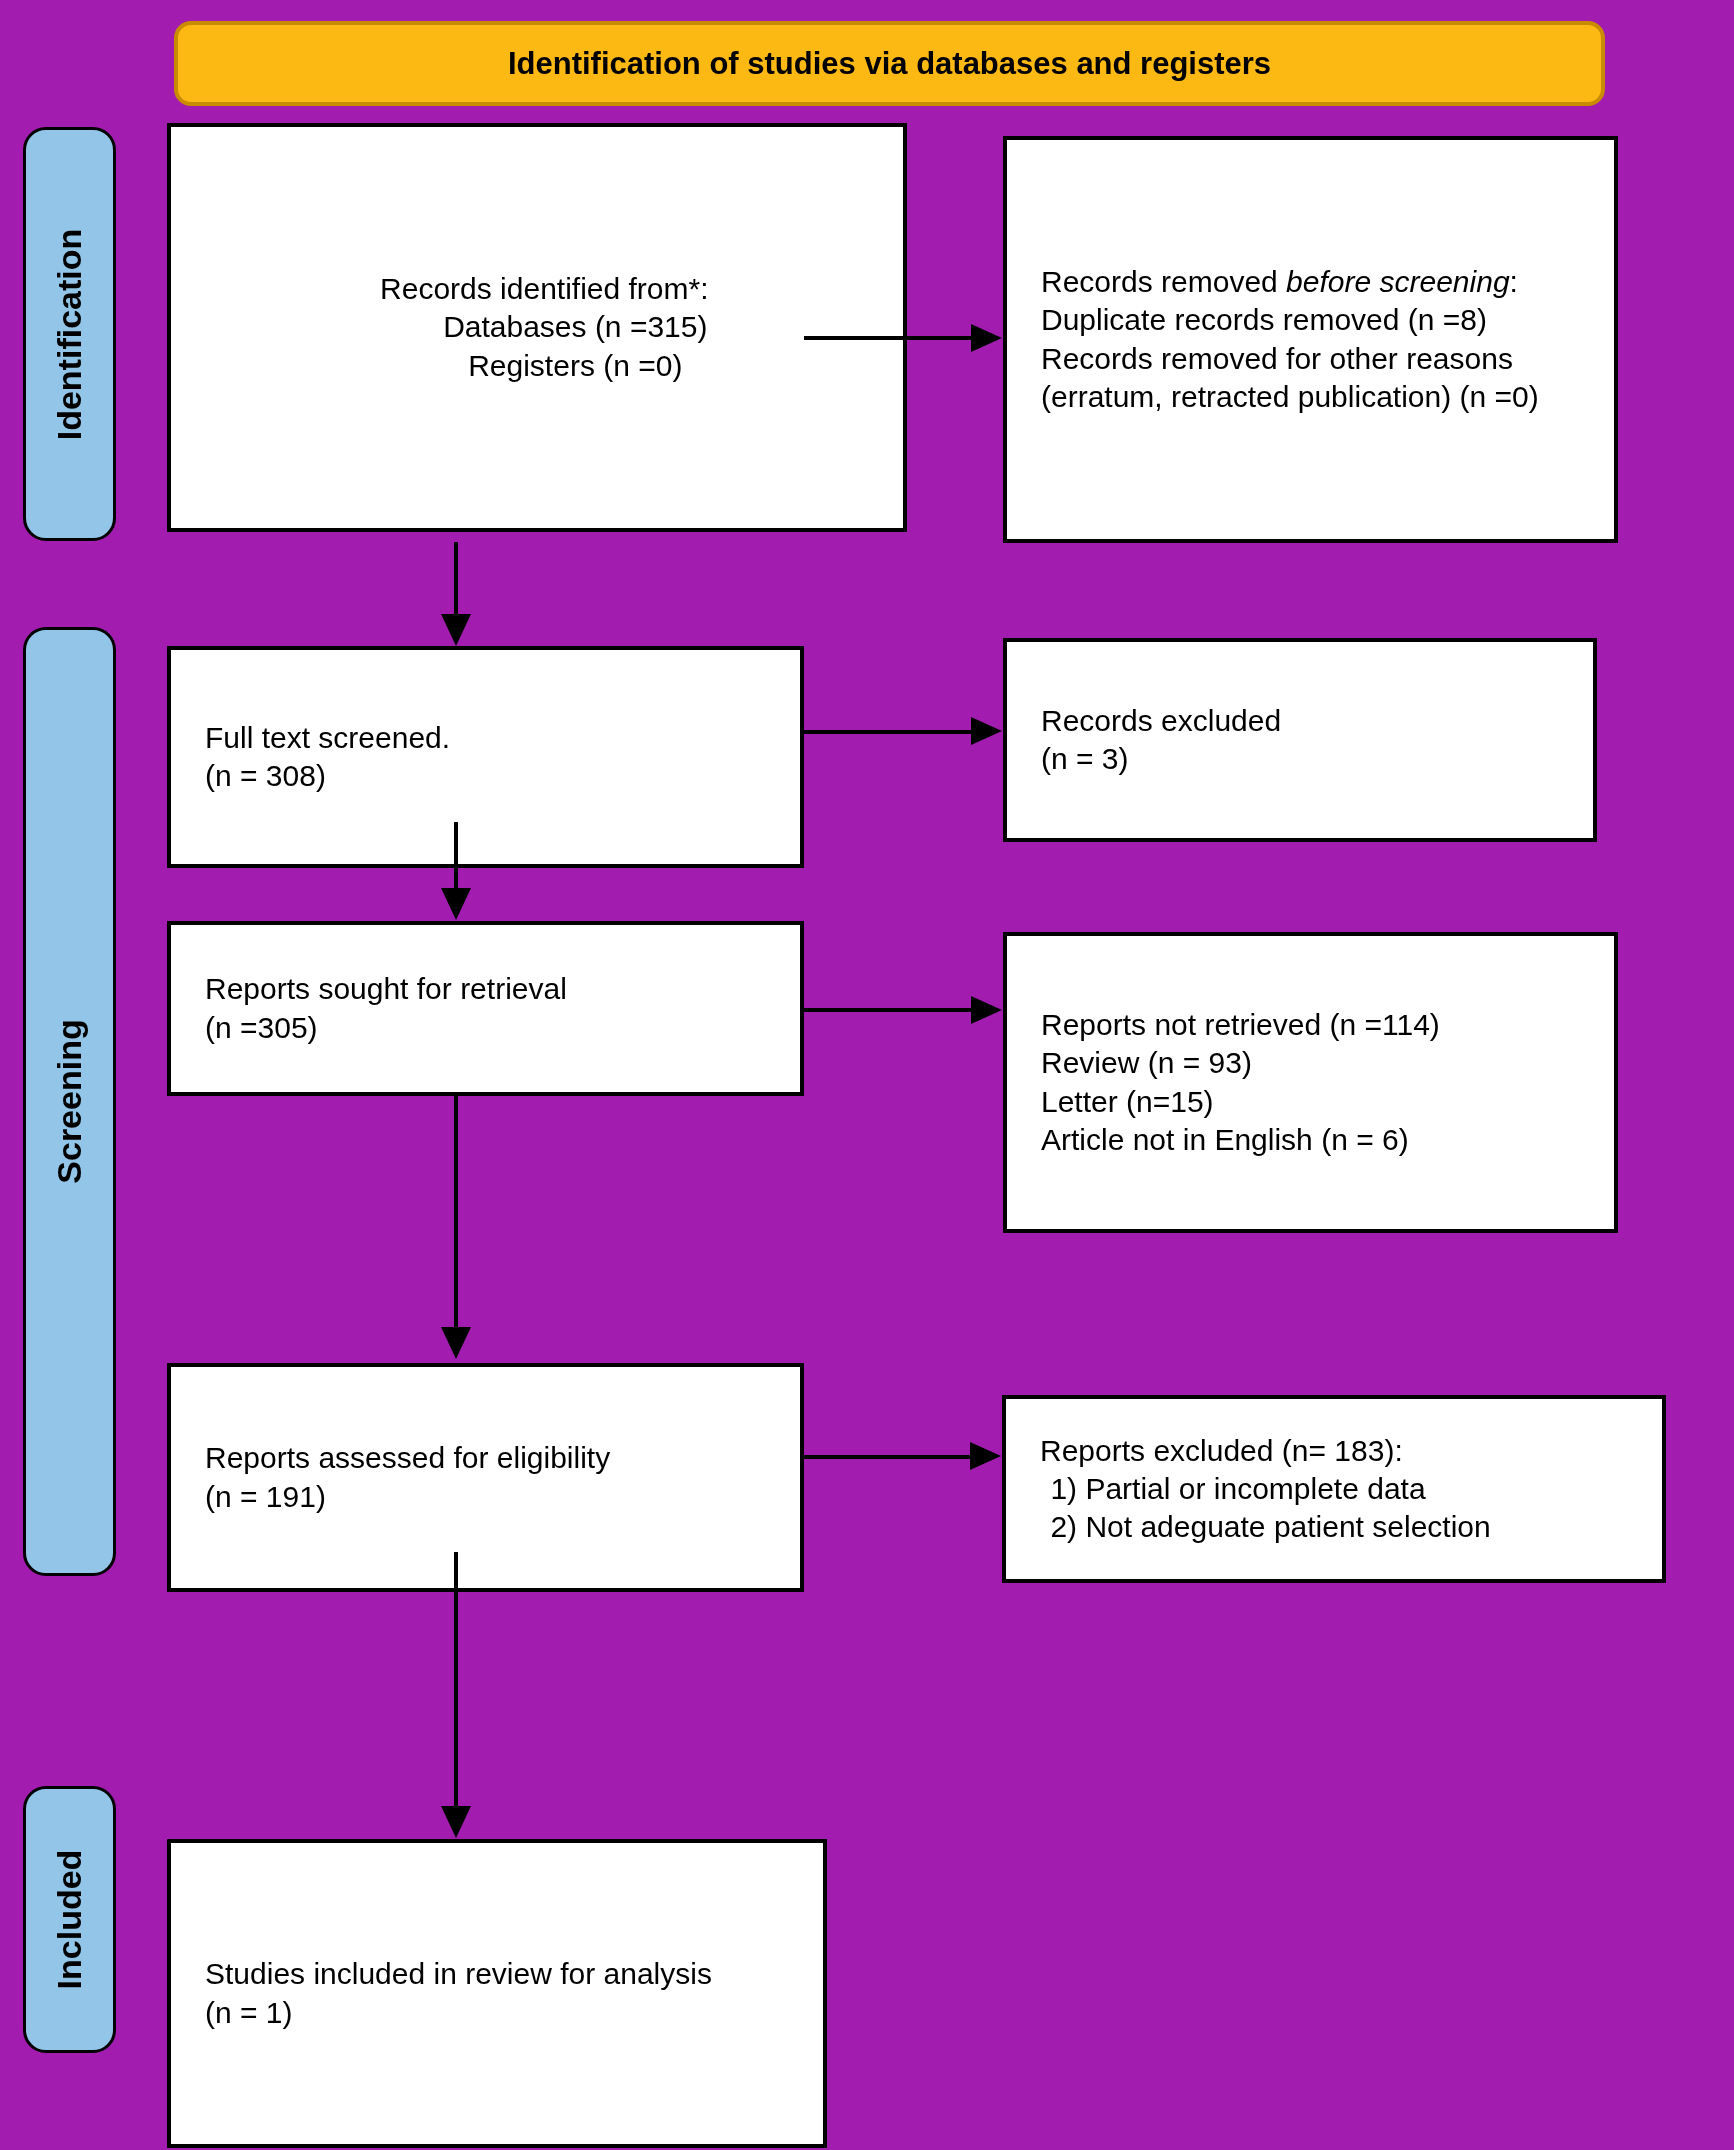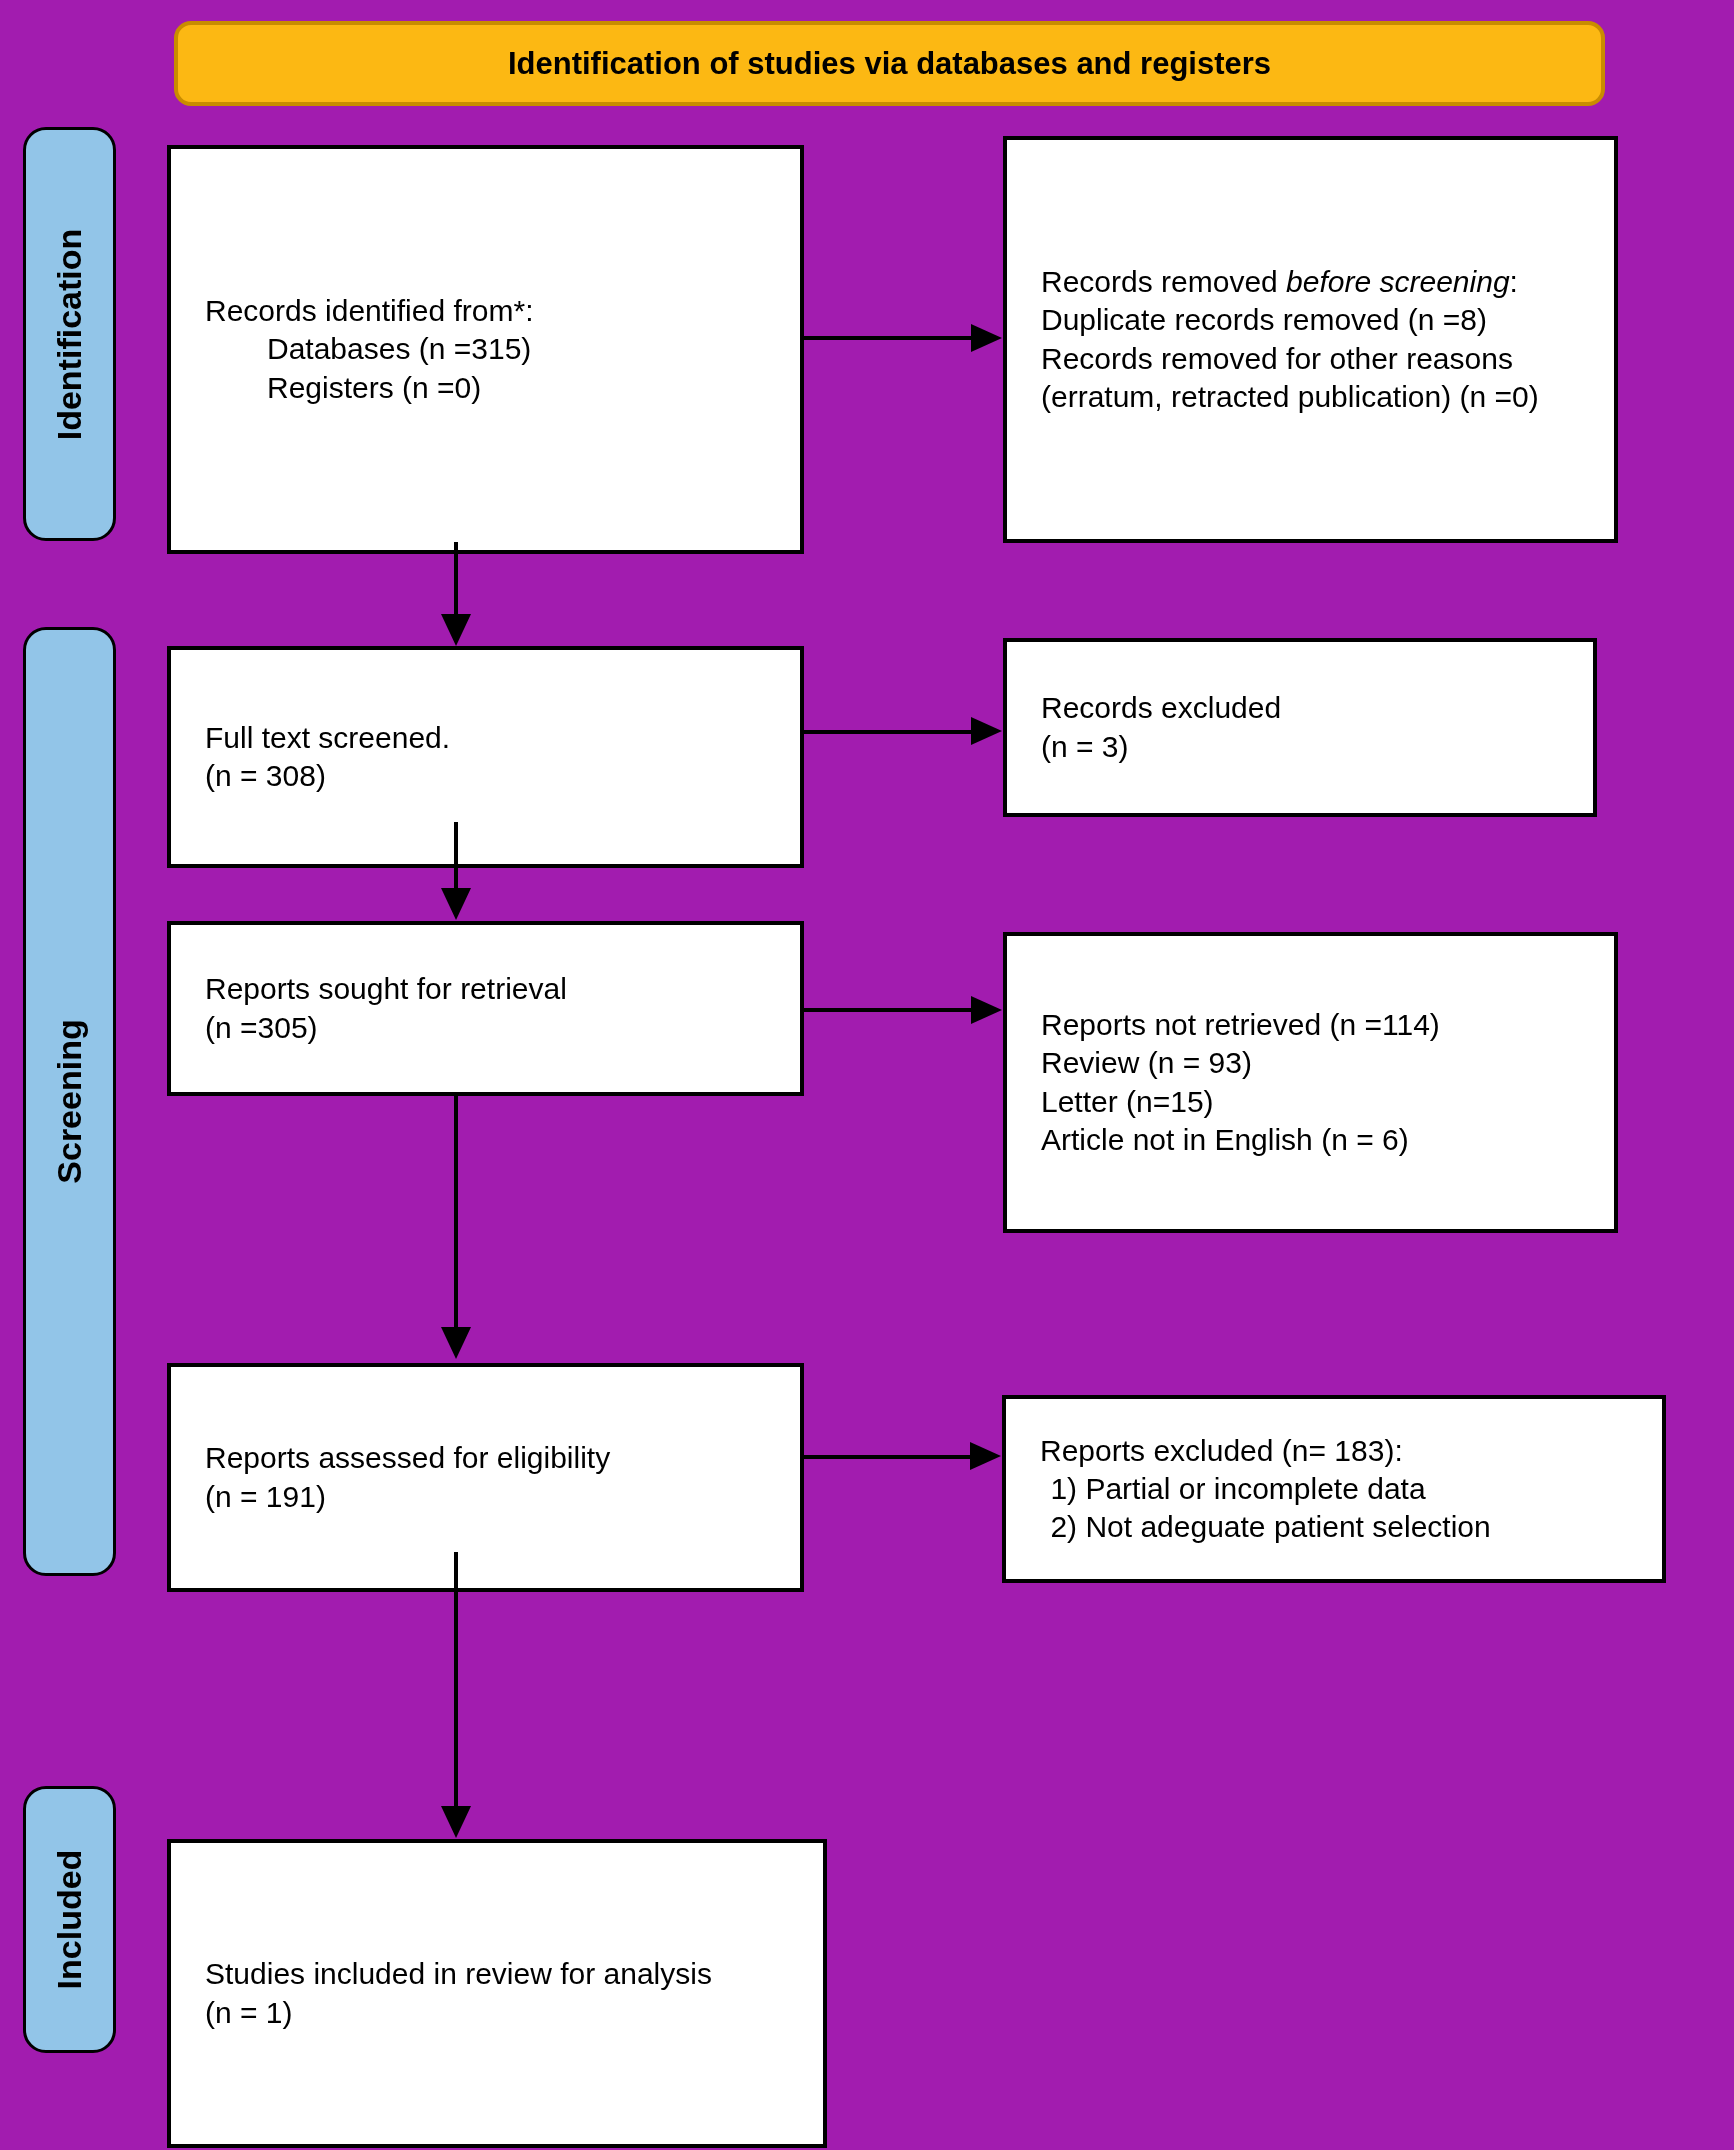--- a/index.html
+++ b/index.html
@@ -79,38 +79,38 @@
   <div class="stage-bar" style="top:127px; height:414px;">
     <span class="vtext">Identification</span>
   </div>
   <div class="stage-bar" style="top:627px; height:949px;">
     <span class="vtext">Screening</span>
   </div>
   <div class="stage-bar" style="top:1786px; height:267px;">
     <span class="vtext">Included</span>
   </div>
 
-  <div class="box" style="left:167px; top:145px; width:637px; height:409px;">
+  <div class="box" style="left:167px; top:123px; width:740px; height:409px;text-align:center;">
     <div class="line">Records identified from*:</div>
     <div class="line indent">Databases (n =315)</div>
     <div class="line indent">Registers (n =0)</div>
   </div>
 
   <div class="box" style="left:1003px; top:136px; width:615px; height:407px;">
     <div class="line"><span>Records removed </span><span class="em">before screening</span><span>:</span></div>
     <div class="line">Duplicate records removed (n =8)</div>
     <div class="line">Records removed for other reasons (erratum, retracted publication) (n =0)</div>
   </div>
 
   <div class="box" style="left:167px; top:646px; width:637px; height:222px;">
     <div class="line">Full text screened.</div>
     <div class="line">(n = 308)</div>
   </div>
 
-  <div class="box" style="left:1003px; top:638px; width:594px; height:179px;">
+  <div class="box" style="left:1003px; top:638px; width:594px; height:204px;">
     <div class="line">Records excluded</div>
     <div class="line">(n = 3)</div>
   </div>
 
   <div class="box" style="left:167px; top:921px; width:637px; height:175px;">
     <div class="line">Reports sought for retrieval</div>
     <div class="line">(n =305)</div>
   </div>
 
   <div class="box" style="left:1003px; top:932px; width:615px; height:301px;">

